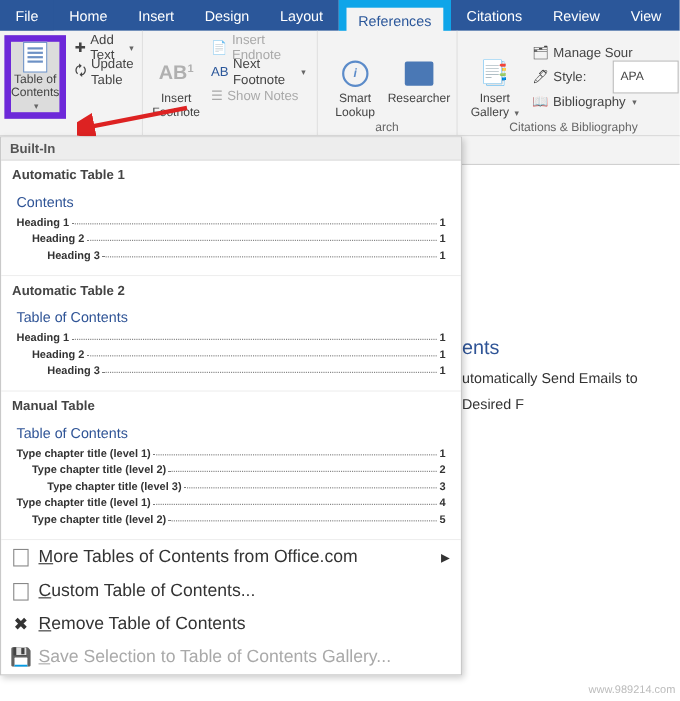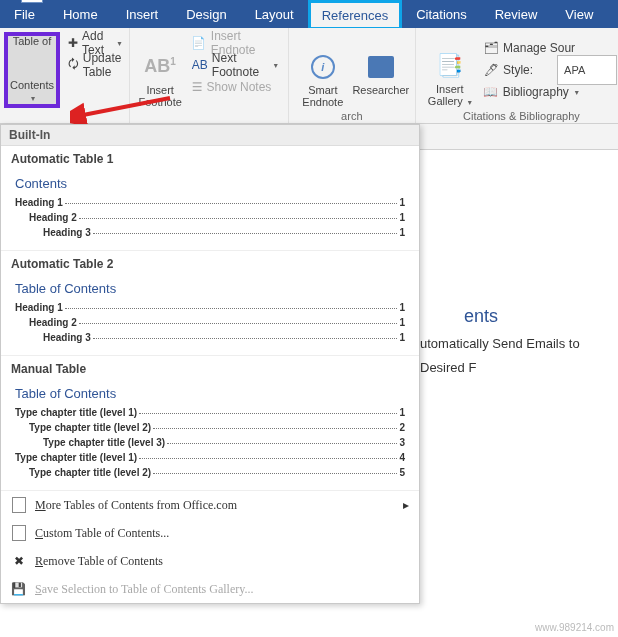--- a/index.html
+++ b/index.html
@@ -24,21 +24,21 @@
     padding: 0 14px;
     display: flex;
     align-items: center;
     font-size: 13px;
     cursor: pointer;
   }
   .tab.file { background: #2b579a; }
   .tab.active {
     background: #f3f3f3;
     color: #2b579a;
-    border: 3px solid #0ea5e9;
+    border: 7px solid #0ea5e9;
     padding: 12px 11px;
   }
   
   .ribbon {
     display: flex;
     height: 96px;
     background: #f3f3f3;
     border-bottom: 1px solid #d0d0d0;
     position: relative;
   }
@@ -79,23 +79,22 @@
     padding: 2px 4px;
     font-size: 12px;
     color: #444;
     cursor: pointer;
     height: 22px;
   }
   .smbtn.dim { color: #a9a9a9; }
   .chev { font-size: 8px; color: #666; margin-left: 2px; }
   
   .toc-highlight {
-    border: 4px solid #6d28d9;
+    border: 6px solid #6d28d9;
     background: #dcdcdc;
-    gap: 32px;
   }
   .annot-arrow {
     position: absolute;
     left: 70px;
     top: 64px;
     pointer-events: none;
   }
   
   .dropdown {
     position: absolute;
@@ -137,24 +136,23 @@
     height: 9px;
   }
   .toc-row .pg { white-space: nowrap; }
   .ind1 { padding-left: 14px; }
   .ind2 { padding-left: 28px; }
   .menu-row {
     display: flex;
     align-items: center;
     gap: 8px;
     padding: 6px 10px;
-    font-size: 12px;
+    font-size: 16px;
     color: #333;
     cursor: pointer;
-    font-family: Liberation Serif, serif;
   }
   .menu-row.dim { color: #a9a9a9; }
   .menu-row .u { text-decoration: underline; }
   .menu-row .flex1 { flex: 1; }
   .menu-icon { width: 16px; height: 16px; display:inline-flex; align-items:center; justify-content:center; }
   
   .doc-stripe {
     position: absolute;
     left: 0; right: 0; top: 124px; height: 26px;
     background: #f3f3f3;
@@ -163,21 +161,21 @@
   }
   .page-behind {
     position: absolute;
     left: 420px;
     top: 300px;
     right: 0;
     color: #333;
     font-size: 13px;
     line-height: 1.8;
   }
-  .page-behind .hdr { color:#2f5496; font-size:18px;margin-left:44px; }
+  .page-behind .hdr { color:#2f5496; font-size:18px; }
   .watermark {
     position:absolute; right:4px; bottom:4px;
     font-size:10px; color:#bbb; z-index:20;
   }
   
   .ic-page { width:22px; height:28px; background:#fff; border:1px solid #6d91c5; position:relative; }
   .ic-page::before { content:""; position:absolute; left:3px; right:3px; top:4px; height:2px; background:#6d91c5; box-shadow:0 4px 0 #6d91c5,0 8px 0 #6d91c5,0 12px 0 #6d91c5; }
   .ic-ab { font-weight:700; font-size:18px; color:#b0b0b0; }
   .ic-ab sup { font-size:10px; }
   .ic-bulb { width:24px;height:24px;border:2px solid #5b8bc9;border-radius:50%;display:flex;align-items:center;justify-content:center;color:#5b8bc9;font-weight:700; font-style:italic;}
@@ -249,21 +247,21 @@
     </div>
   </div>
 
   <div class="group">
     <div class="group-row">
       <div class="bigbtn">
         <div class="icon-slot">
             <span class="ic-bulb">i</span>
           </div>
         <span>Smart</span>
-        <span>Endnote</span>
+        <span>Lookup</span>
       </div>
       <div class="bigbtn">
         <div class="icon-slot">
             <span class="ic-book"></span>
           </div>
         <span>Researcher</span>
         <span>&nbsp;</span>
       </div>
     </div>
     <div class="group-label">arch</div>

